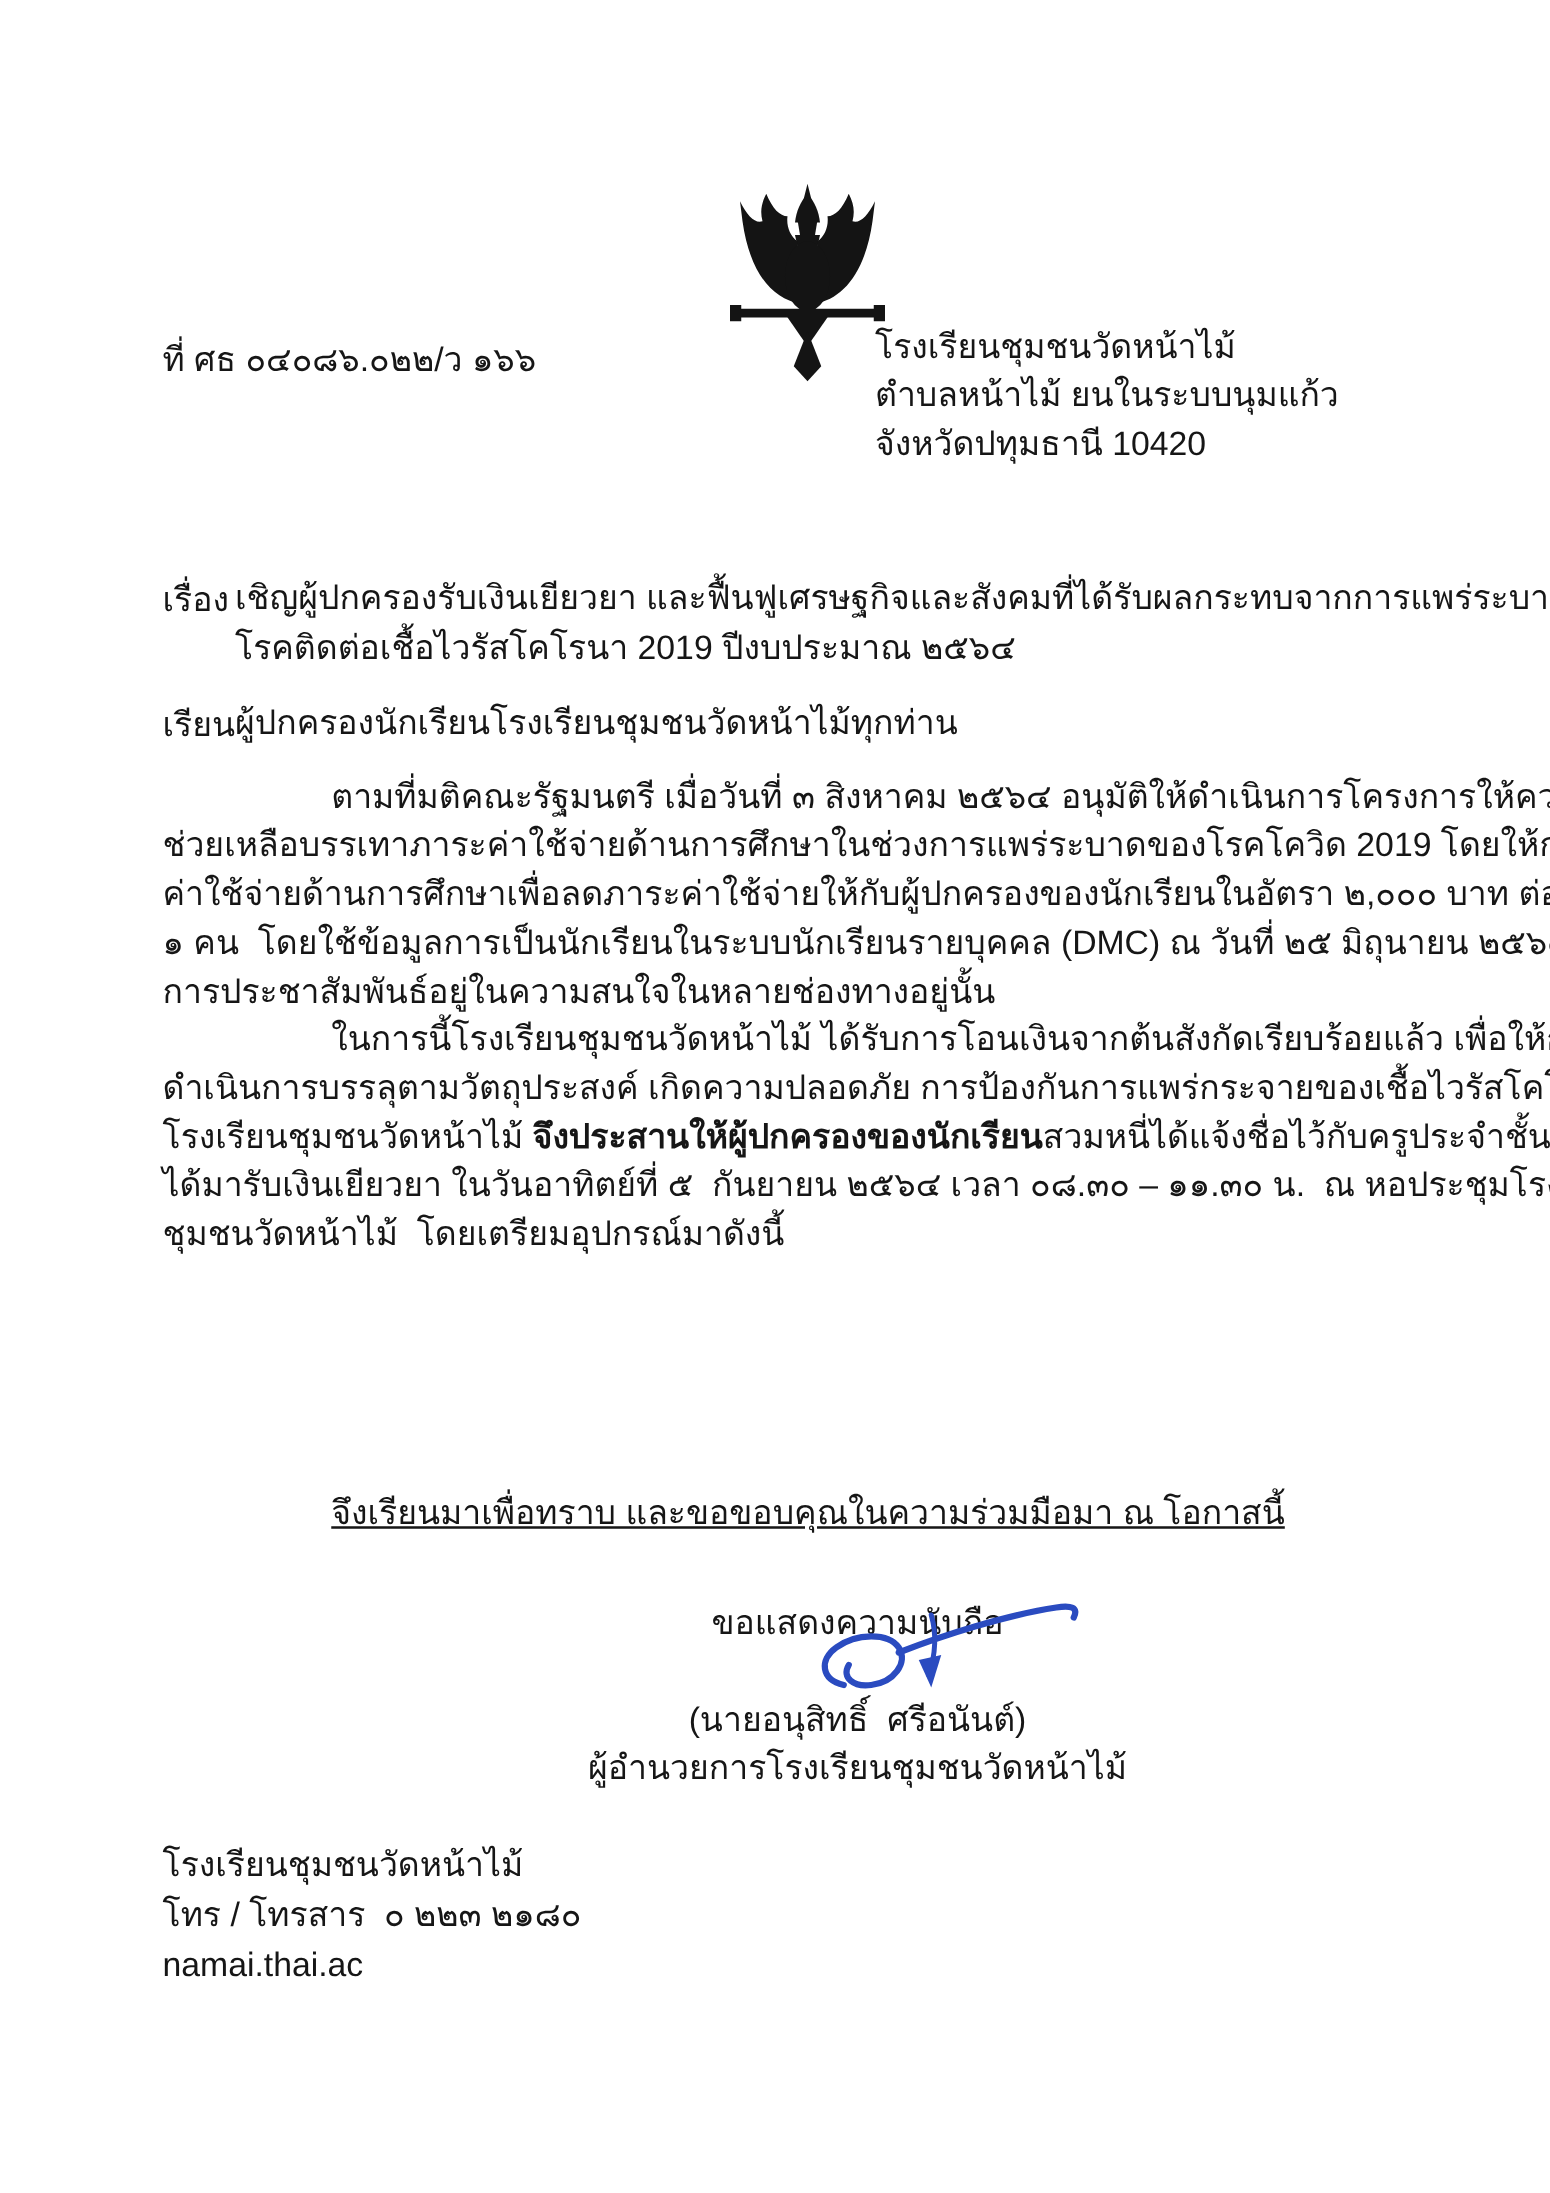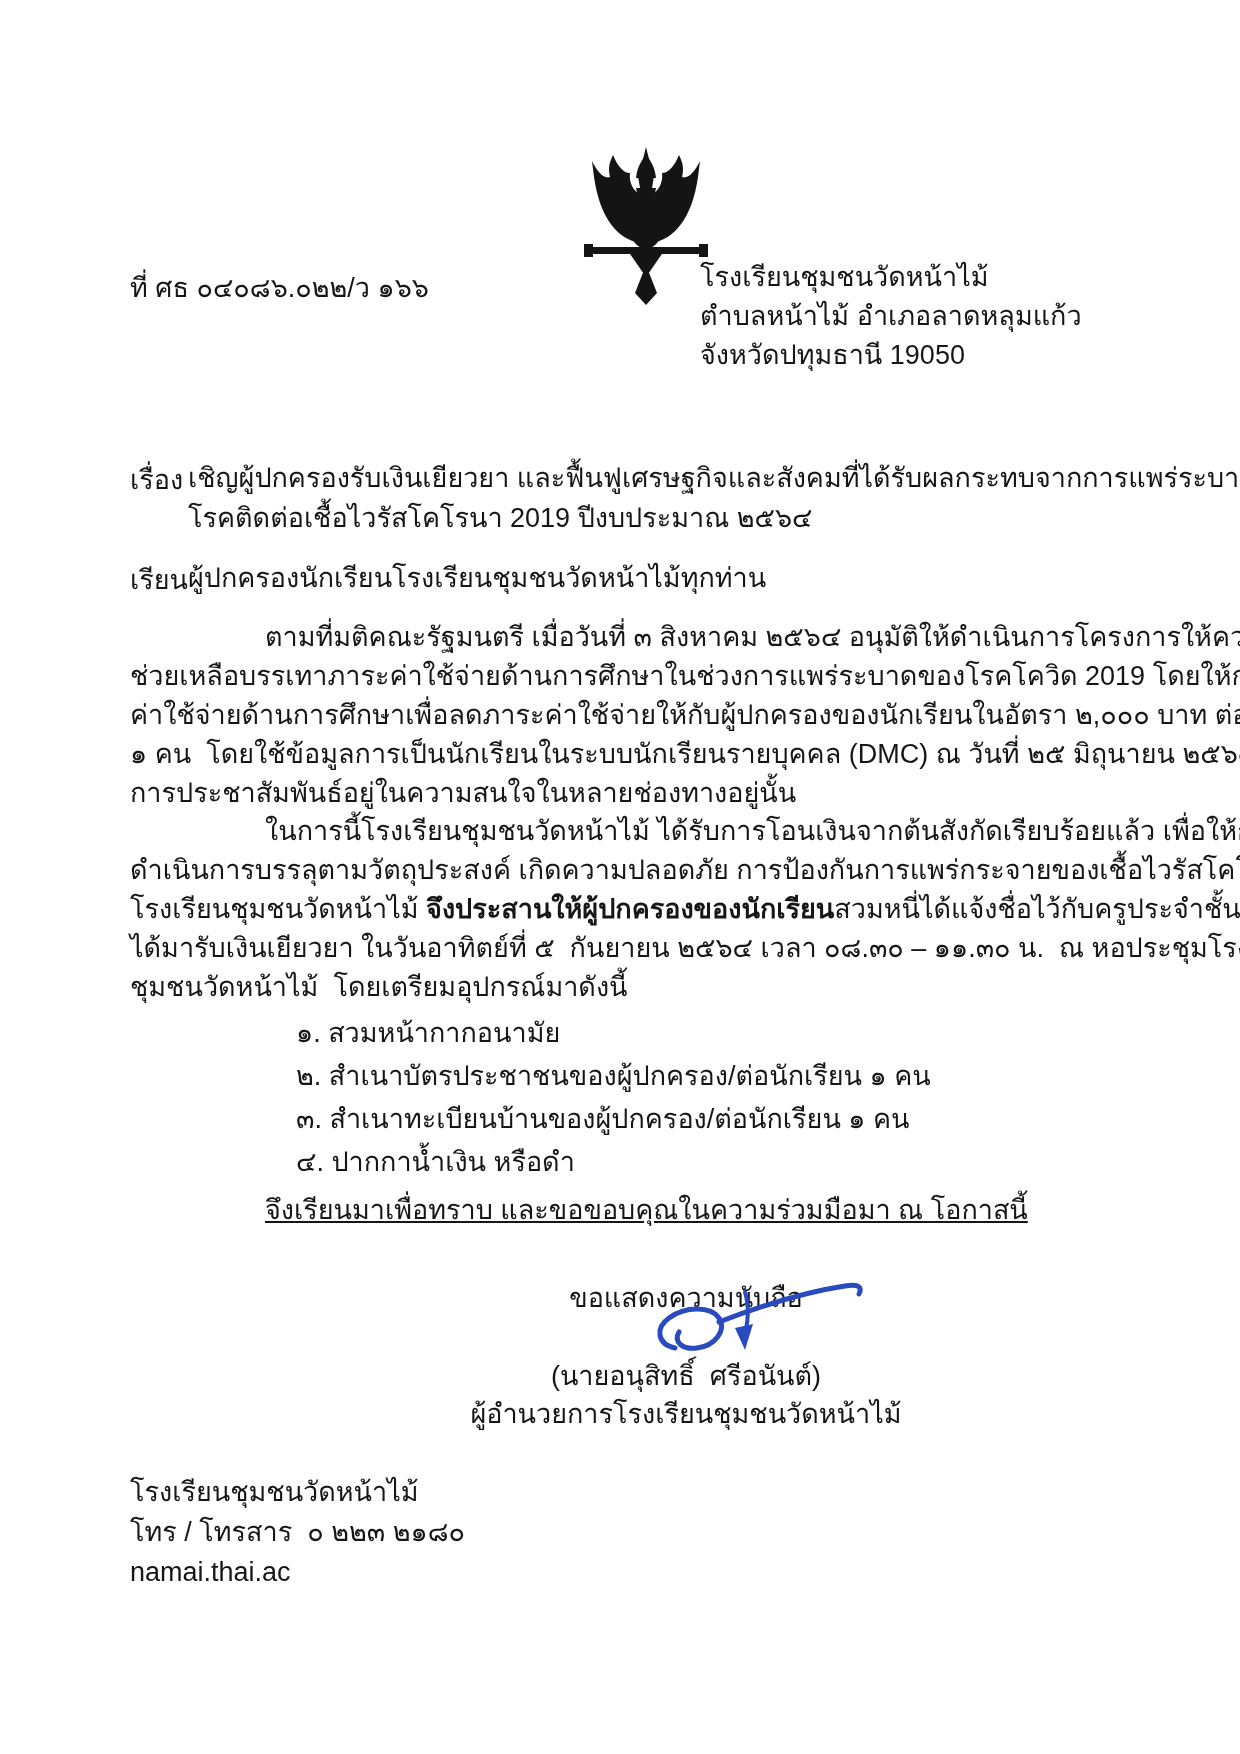--- a/index.html
+++ b/index.html
@@ -44,22 +44,22 @@
         <path d="M48 104 L66 130 L84 104 Z"></path>
         <path d="M66 118 L55 146 L66 158 L77 146 Z"></path>
       </g>
     </svg>
   </div>
 
   <div class="abs line" style="left:130px; top:266px;">ที่ ศธ ๐๔๐๘๖.๐๒๒/ว ๑๖๖</div>
 
   <div class="abs lh" style="left:700px; top:258px;">
     <div class="line">โรงเรียนชุมชนวัดหน้าไม้</div>
-    <div class="line">ตำบลหน้าไม้ อำเภอลาดหลุมแก้ว</div>
-    <div class="line">จังหวัดปทุมธานี 19050</div>
+    <div class="line">ตำบลหน้าไม้ ยนในระบบนุมแก้ว</div>
+    <div class="line">จังหวัดปทุมธานี 10420</div>
   </div>
 
 
   <div class="abs line" style="left:130px; top:458px;">เรื่อง</div>
   <div class="abs" style="left:188px; top:458px; line-height:40px;">
     <div class="line">เชิญผู้ปกครองรับเงินเยียวยา และฟื้นฟูเศรษฐกิจและสังคมที่ได้รับผลกระทบจากการแพร่ระบาดของ</div>
     <div class="line">โรคติดต่อเชื้อไวรัสโคโรนา 2019 ปีงบประมาณ ๒๕๖๔</div>
   </div>
 
   <div class="abs line" style="left:130px; top:558px;">เรียน</div>
@@ -74,26 +74,20 @@
   </div>
 
   <div class="abs para lh" style="left:130px; top:812px;">
     <div class="line indent">ในการนี้โรงเรียนชุมชนวัดหน้าไม้ ได้รับการโอนเงินจากต้นสังกัดเรียบร้อยแล้ว เพื่อให้การ</div>
     <div class="line">ดำเนินการบรรลุตามวัตถุประสงค์ เกิดความปลอดภัย การป้องกันการแพร่กระจายของเชื้อไวรัสโคโรนา 2019</div>
     <div class="line"><span>โรงเรียนชุมชนวัดหน้าไม้ </span><b class="seg">จึงประสานให้ผู้ปกครองของนักเรียน</b><span>สวมหนี่ได้แจ้งชื่อไว้กับครูประจำชั้น</span></div>
     <div class="line">ได้มารับเงินเยียวยา ในวันอาทิตย์ที่ ๕  กันยายน ๒๕๖๔ เวลา ๐๘.๓๐ – ๑๑.๓๐ น.  ณ หอประชุมโรงเรียน</div>
     <div class="line">ชุมชนวัดหน้าไม้  โดยเตรียมอุปกรณ์มาดังนี้</div>
   </div>
 
-  <div class="abs items" style="left:296px; top:1012px;">
-    <div class="line">๑. สวมหน้ากากอนามัย</div>
-    <div class="line">๒. สำเนาบัตรประชาชนของผู้ปกครอง/ต่อนักเรียน ๑ คน</div>
-    <div class="line">๓. สำเนาทะเบียนบ้านของผู้ปกครอง/ต่อนักเรียน ๑ คน</div>
-    <div class="line">๔. ปากกาน้ำเงิน หรือดำ</div>
-  </div>
 
   <div class="abs line" style="left:265px; top:1188px;text-decoration:underline;">จึงเรียนมาเพื่อทราบ และขอขอบคุณในความร่วมมือมา ณ โอกาสนี้</div>
 
   <div class="abs line center" style="left:436px; top:1276px; width:500px;">ขอแสดงความนับถือ</div>
 
   <div class="abs" style="left:645px; top:1270px; width:225px; height:95px;">
     <svg width="225" height="95" viewBox="0 0 225 95">
       <path d="M30 78 C12 74 10 58 24 48 C40 36 66 36 74 48 C82 60 70 76 52 78 C38 80 28 72 34 62" fill="none" stroke="#2a4bc0" stroke-width="5" stroke-linecap="round"></path>
       <path d="M74 52 C110 38 160 22 200 16 C212 14 218 16 214 24" fill="none" stroke="#2a4bc0" stroke-width="5" stroke-linecap="round"></path>
       <path d="M100 22 C104 36 104 52 98 70" fill="none" stroke="#2a4bc0" stroke-width="4" stroke-linecap="round"></path>

